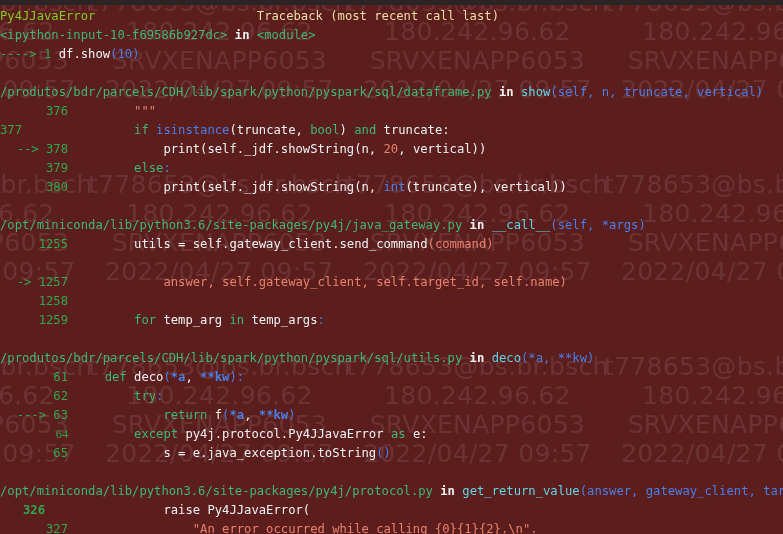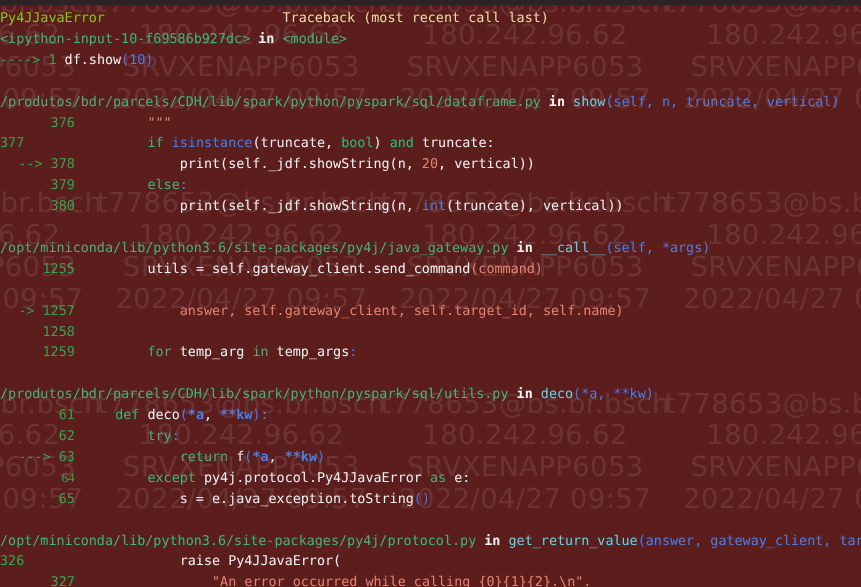--- a/index.html
+++ b/index.html
@@ -205,18 +205,18 @@
     <div class="line"><span class="c-ln" style="display:inline-block;width:68px;text-align:right;"><span>---&gt; 63</span></span><span>             </span><span class="c-green">return</span><span class="c-white"> f</span><span class="c-blue">(</span><span class="c-blue c-bold">*a</span><span class="c-white">, </span><span class="c-blue c-bold">**kw</span><span class="c-blue">)</span></div>
 
     <div class="line"><span class="c-ln" style="display:inline-block;width:68px;text-align:right;font-family:Liberation Serif, serif;"><span>64</span></span><span>         </span><span class="c-green">except</span><span class="c-white"> py4j.protocol.Py4JJavaError </span><span class="c-green">as</span><span class="c-white"> e:</span></div>
 
     <div class="line"><span class="c-ln" style="display:inline-block;width:68px;text-align:right;"><span>65</span></span><span>             </span><span class="c-white">s = e.java_exception.toString</span><span class="c-blue">()</span></div>
 
     <div class="blank"></div>
 
     <div class="line"><span class="c-green">/opt/miniconda/lib/python3.6/site-packages/py4j/protocol.py</span><span> </span><span class="c-white c-bold">in</span><span> </span><span class="c-cyan">get_return_value</span><span class="c-blue">(answer, gateway_client, target_id, name)</span></div>
 
-    <div class="line"><span class="c-ln" style="display:inline-block;width:68px;text-align:left;"><span>326</span></span><span>             </span><span class="c-white">raise Py4JJavaError(</span></div>
+    <div class="line"><span class="c-ln" style="display:inline-block;width:68px;text-align:center;font-weight:bold;"><span>326</span></span><span>             </span><span class="c-white">raise Py4JJavaError(</span></div>
 
     <div class="line"><span class="c-ln" style="display:inline-block;width:68px;text-align:right;"><span>327</span></span><span>                 </span><span class="c-salmon">"An error occurred while calling {0}{1}{2}.\n".</span></div>
 
   </div>
 </div>
 
 </body></html>

